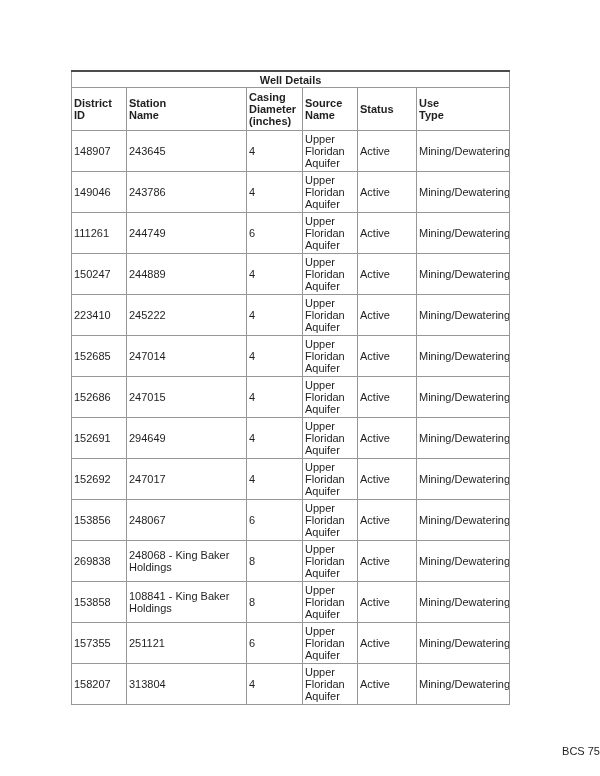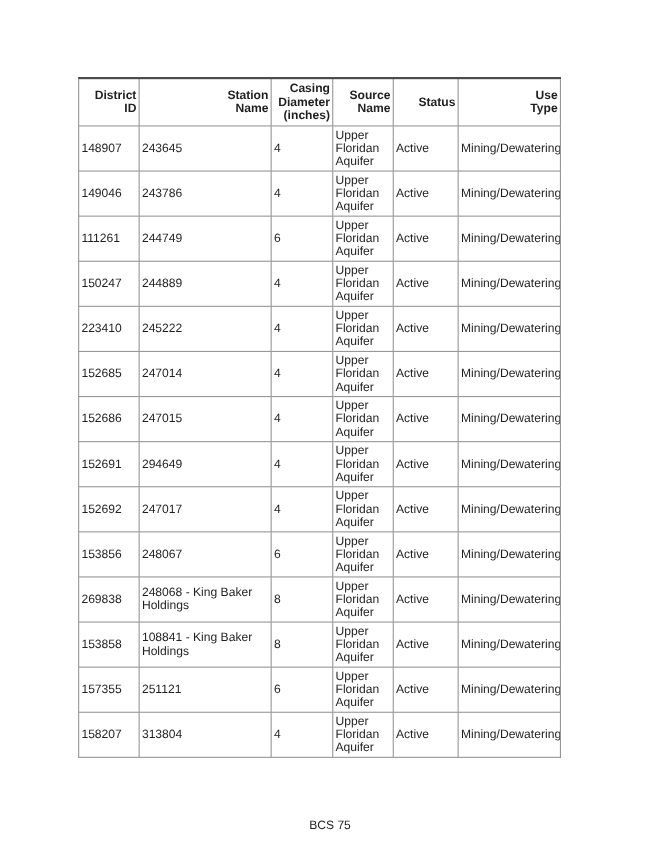--- a/index.html
+++ b/index.html
@@ -36,57 +36,60 @@
   table.well-table {
     border-top: 2px solid #4c4c4c;
   }
   tr.title-row th {
     text-align: center;
     font-weight: bold;
     padding: 1px 2px;
     height: 13px;
   }
   tr.header-row th {
-    text-align: right;
+    text-align: left;
     font-weight: bold;
     white-space: pre-line;
     height: 38px;
   }
   tr.data-row td {
     text-align: left;
     font-weight: normal;
   }
   tr.data-row {
     height: 16px;
   }
   .footer {
     position: absolute;
     left: 0;
     top: 745px;
     width: 100%;
-    text-align: center;
+    text-align: right;
     font-size: 11px;
     color: #1f1f1f;
   }
 </style>
 </head>
 <body>
 
 <div id="page">
 
   <table class="well-table">
     <colgroup>
       <col style="width:55px">
       <col style="width:120px">
       <col style="width:56px">
       <col style="width:55px">
       <col style="width:59px">
       <col style="width:93px">
     </colgroup>
     <thead>
+      <tr class="title-row">
+        <th colspan="6">Well Details</th>
+      </tr>
       <tr class="header-row">
         <th>District
 ID</th>
         <th>Station
 Name</th>
         <th>Casing
 Diameter
 (inches)</th>
         <th>Source
 Name</th>

